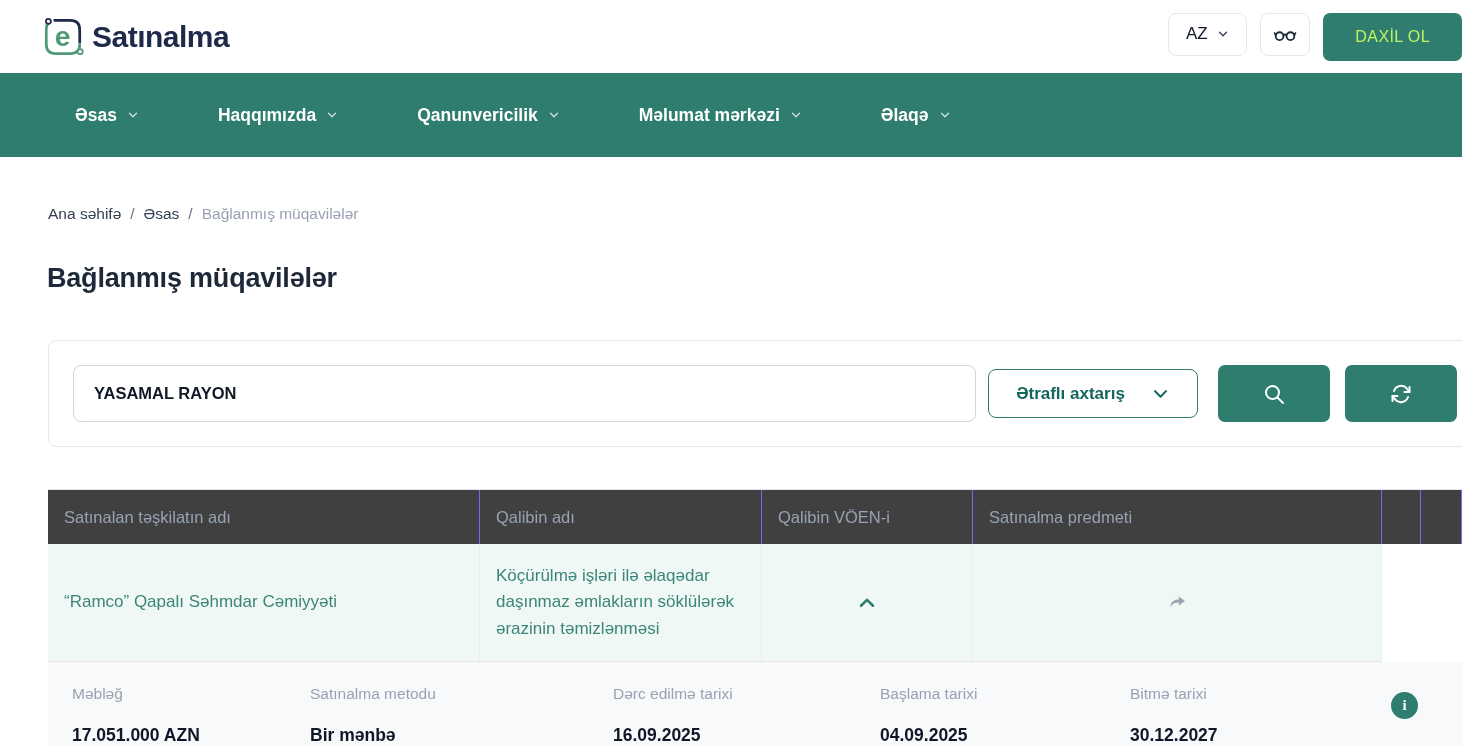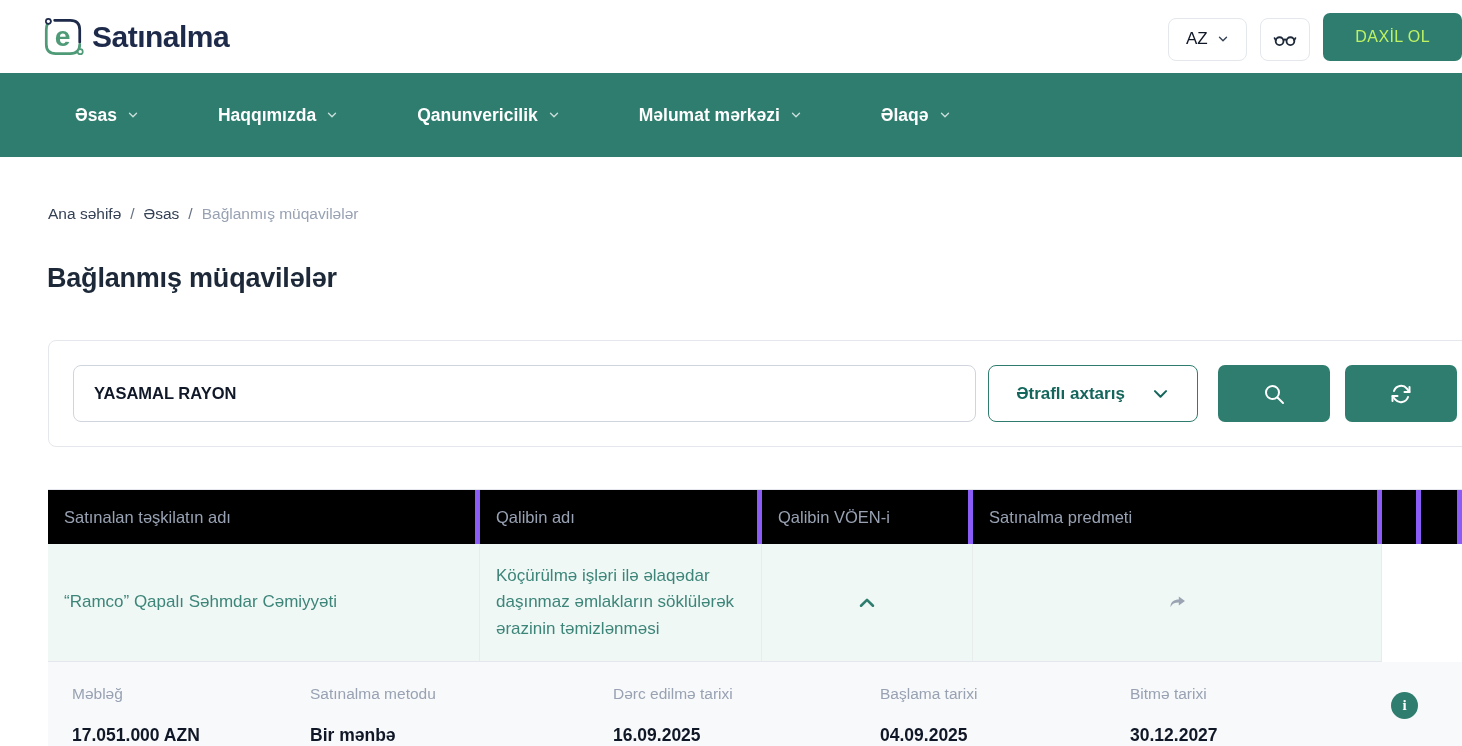--- a/index.html
+++ b/index.html
@@ -3,21 +3,21 @@
 <meta charset="utf-8">
 <style>
   * { margin:0; padding:0; box-sizing:border-box; }
   html,body { width:1462px; height:746px; overflow:hidden; background:#fff;
     font-family:"Liberation Sans","DejaVu Sans",sans-serif; color:#101828; }
 
   
   .topbar { height:73px; display:flex; align-items:center; padding:0 0 0 40px; background:#fff; }
   .logo { display:flex; align-items:center; gap:6px; }
   .logo-word { font-size:30px; font-weight:700; color:#1e2a4a; letter-spacing:-0.5px; }
-  .top-controls { margin-left:auto; display:flex; align-items:flex-end; gap:13px; }
+  .top-controls { margin-left:auto; display:flex; align-items:flex-start; gap:13px; }
   .lang-btn, .access-btn { height:43px; background:#fff; border:1px solid #e4e7ec; border-radius:8px;
     display:flex; align-items:center; justify-content:center; cursor:pointer; }
   .lang-btn { width:79px; gap:8px; font-size:17px; color:#101828; }
   .access-btn { width:50px; }
   .login-btn { height:48px; min-width:124px; background:#2e7d6e; color:#bef264; border:none; border-radius:7px;
     font-size:16px; font-weight:400; letter-spacing:0.4px; padding:0 32px; cursor:pointer;
     font-family:"Liberation Sans","DejaVu Sans",sans-serif; }
 
   
   .mainnav { height:84px; background:#2e7d6e; display:flex; align-items:center; padding:0 0 0 75px; gap:78px; }
@@ -29,33 +29,33 @@
   .breadcrumb .sep { color:#667085; }
   .breadcrumb .current { color:#98a2b3; }
   .page-title { margin:40px 0 0 47px; font-size:27px; font-weight:700; color:#1d2939; letter-spacing:-0.2px; }
 
   
   .search-card { margin:46px 0 0 48px; width:1434px; border:1px solid #e4e7ec; border-radius:8px;
     padding:24px; display:flex; align-items:center; background:#fff; }
   .search-input { flex:1; height:57px; border:1px solid #d0d5dd; border-radius:8px; padding:0 20px;
     font-size:16.5px; font-weight:700; color:#101828; outline:none;
     font-family:"Liberation Sans","DejaVu Sans",sans-serif; }
-  .adv-btn { margin-left:12px; width:210px; height:57px; background:#fff; border:1.5px solid #2e7d6e;
+  .adv-btn { margin-left:12px; width:210px; height:49px; background:#fff; border:1.5px solid #2e7d6e;
     border-radius:8px; color:#14665c; font-size:17px; font-weight:600; display:flex; align-items:center;
     justify-content:center; gap:26px; cursor:pointer; }
   .icon-btn { width:112px; height:57px; background:#2e7d6e; border:none; border-radius:7px; color:#fff;
     display:flex; align-items:center; justify-content:center; cursor:pointer; }
   .search-btn { margin-left:20px; }
   .reset-btn { margin-left:15px; }
 
   
   .contracts-table { margin:42px 0 0 48px; width:1414px; border-top:1px solid #e4e7ec;
     display:grid; grid-template-columns:432px 282px 211px 409px 39px 41px; }
-  .th { background:#000000; height:54px; display:flex; align-items:center; padding:0 16px;
-    color:#98a2b3; font-size:16.5px; border-right:5px solid #8b5cf6; }
+  .th { background:#404040; height:54px; display:flex; align-items:center; padding:0 16px;
+    color:#98a2b3; font-size:16.5px; border-right:1px solid #8b5cf6; }
   .th:last-child { border-right:none; }
   .td { background:#eff8f5; padding:19px 16px; color:#3d8579; font-size:17px; line-height:1.55;
     border-right:1px solid #e8eceb; border-bottom:1px solid #e4e7ec; display:flex; align-items:center; }
   .td.center { justify-content:center; padding:0; }
   .td:last-child { border-right:none; }
   .chevron-up-cell { color:#2e7d6e; cursor:pointer; }
   .share-cell { cursor:pointer; }
 
   .detail-row { grid-column:1 / -1; background:#f8f9fa; border-bottom:1px solid #e4e7ec;
     height:95px; display:flex; align-items:flex-start; padding:23px 0 0 24px; }

